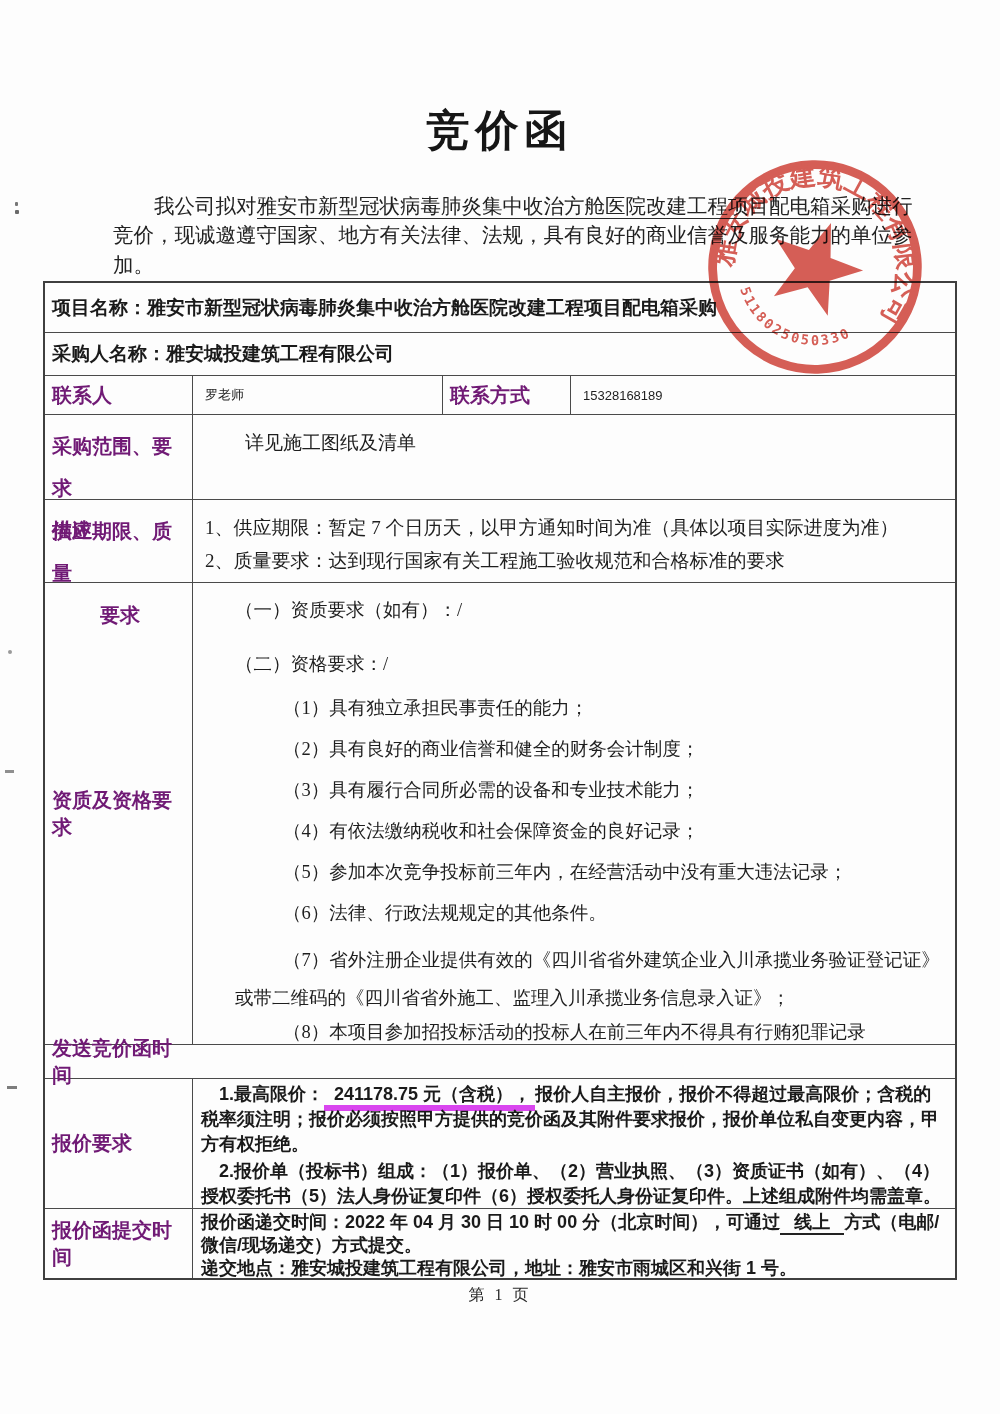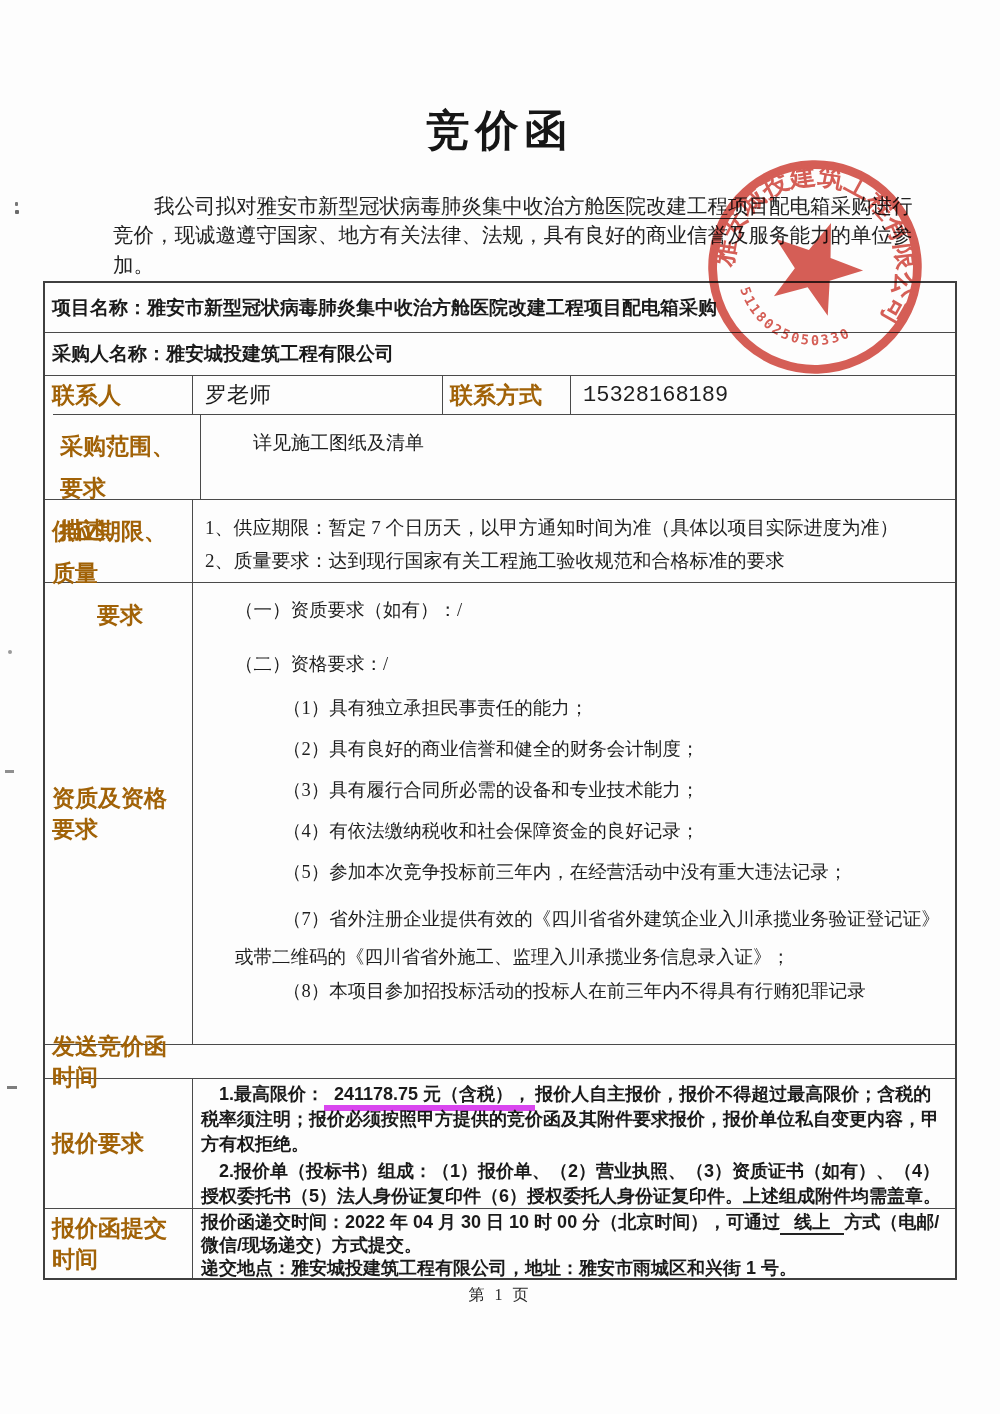--- a/index.html
+++ b/index.html
@@ -24,33 +24,33 @@
     position:absolute;left:43px;top:281px;width:914px;
     border:2px solid #3f3f3f;box-sizing:border-box;background:transparent;
   }
   .row{display:flex;box-sizing:border-box;border-top:1.5px solid #4a4a4a;}
   .row:first-child{border-top:none;}
   .cell{box-sizing:border-box;}
   .cell + .cell{border-left:1.5px solid #4a4a4a;}
   .lbl{
     width:147px;flex:0 0 147px;padding:0 4px 0 7px;
     font-family:"Liberation Sans","DejaVu Sans",sans-serif;
-    font-weight:bold;font-size:23px;color:#a16207;
+    font-weight:bold;font-size:20px;color:#701a75;
   }
   .cnt{flex:1 1 auto;min-width:0;}
   .r1{height:49px;} .r2{height:43px;} .r3{height:39px;}
-  .r4{height:85px;margin-left:8px;} .r5{height:83px;} .r6{height:462px;}
+  .r4{height:85px;} .r5{height:83px;} .r6{height:462px;}
   .r7{height:34px;} .r8{height:130px;} .r9{height:70px;}
   .vcenter{display:flex;align-items:center;}
   .fullcell{
     width:100%;display:flex;align-items:center;padding-left:7px;
     font-family:"Liberation Sans","DejaVu Sans",sans-serif;
     font-weight:bold;font-size:19px;color:#1a1a1a;
   }
-  .serifval{font-family:Liberation Mono, monospace;font-weight:normal;font-size:22px;}
+  .serifval{font-family:Liberation Sans, sans-serif;font-weight:normal;font-size:13px;}
   .c3-name{flex:0 0 250px;padding-left:12px;}
   .c3-plabel{flex:0 0 128px;}
   .c3-phone{padding-left:12px;}
   .lbl2line{padding-top:10px;line-height:42px;}
   .lbl2line .l2c{text-align:center;}
   .scope-cnt{font-size:19px;padding:15px 10px 0 14px;text-indent:2em;line-height:26px;}
   .supply-cnt{font-size:19px;padding:11px 8px 0 12px;line-height:33px;}
   .qual-cnt{font-size:18.5px;padding:14px 10px 0 42px;line-height:26px;}
   .qp{margin:0;line-height:26px;}
   .qp0{margin-bottom:28px;}
@@ -147,20 +147,21 @@
     <div class="row r6">
       <div class="cell lbl vcenter">资质及资格要求</div>
       <div class="cell cnt qual-cnt">
         <p class="qp qp0">（一）资质要求（如有）：/</p>
         <p class="qp qp1">（二）资格要求：/</p>
         <p class="qp qp2">（1）具有独立承担民事责任的能力；</p>
         <p class="qp qp3">（2）具有良好的商业信誉和健全的财务会计制度；</p>
         <p class="qp qp4">（3）具有履行合同所必需的设备和专业技术能力；</p>
         <p class="qp qp5">（4）有依法缴纳税收和社会保障资金的良好记录；</p>
         <p class="qp qp6">（5）参加本次竞争投标前三年内，在经营活动中没有重大违法记录；</p>
+        <p class="qp qp7">（6）法律、行政法规规定的其他条件。</p>
         <p class="qp qp8">（7）省外注册企业提供有效的《四川省省外建筑企业入川承揽业务验证登记证》或带二维码的《四川省省外施工、监理入川承揽业务信息录入证》；</p>
         <p class="qp qp9">（8）本项目参加招投标活动的投标人在前三年内不得具有行贿犯罪记录</p>
       </div>
     </div>
 
     <div class="row r7">
       <div class="cell lbl vcenter">发送竞价函时间</div>
     </div>
 
     <div class="row r8">

